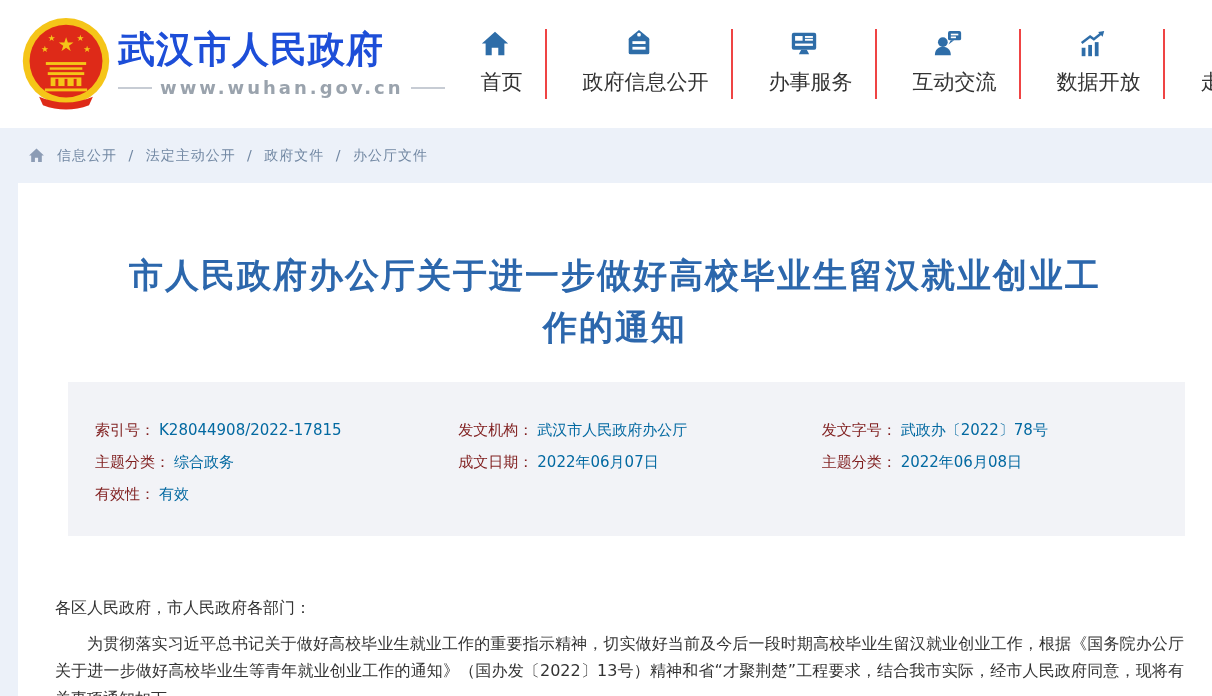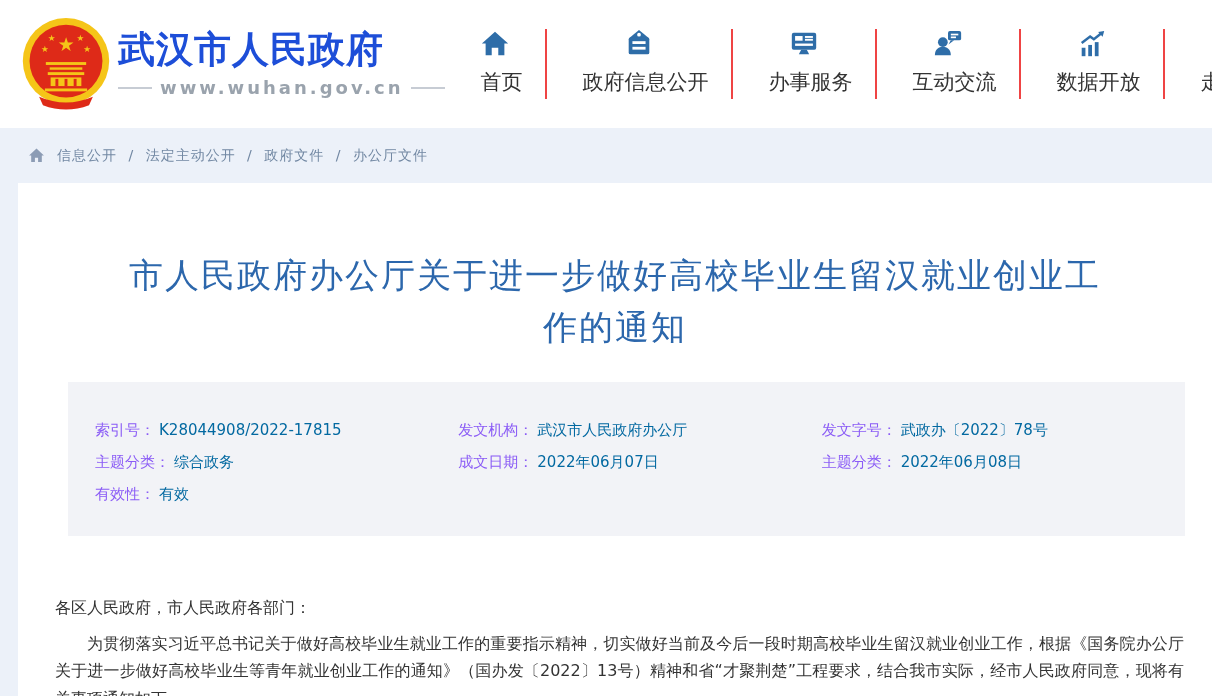--- a/index.html
+++ b/index.html
@@ -48,33 +48,33 @@
   .crumb { cursor:pointer; }
   .crumb-sep { margin:0 6px; color:#7288a3; }
 
   
   .card {
     margin-left:18px; width:1194px; min-height:513px;
     background:#ffffff; padding-top:66px;
   }
   .doc-title {
     max-width:992px; margin:0 auto; text-align:center;
-    color:#2c67ac; font-size:34px; font-weight:normal;
+    color:#2c67ac; font-size:34px; font-weight:bold;
     line-height:52px; letter-spacing:2px;
   }
 
   .meta-box {
     background:#f2f3f7;
     margin:29px 27px 0 50px;
     padding:32px 10px 26px 27px;
     display:grid; grid-template-columns:1fr 1fr 1fr;
     column-gap:10px;
   }
   .meta-item { font-size:15px; color:#666; line-height:32px; white-space:nowrap; }
-  .meta-item .lbl { color:#8b5cf6; }
+  .meta-item .lbl { color:#7f1d1d; }
   .meta-item .val { color:#0369a1; margin-left:4px; }
 
   .doc-body { margin:58px 28px 0 37px; font-size:16px; line-height:27.5px; color:#333; }
   .salutation { }
   .paragraph { margin-top:8px; text-indent:2em; text-align:justify; }
 </style>
 </head>
 <body>
 
 <div class="header">

